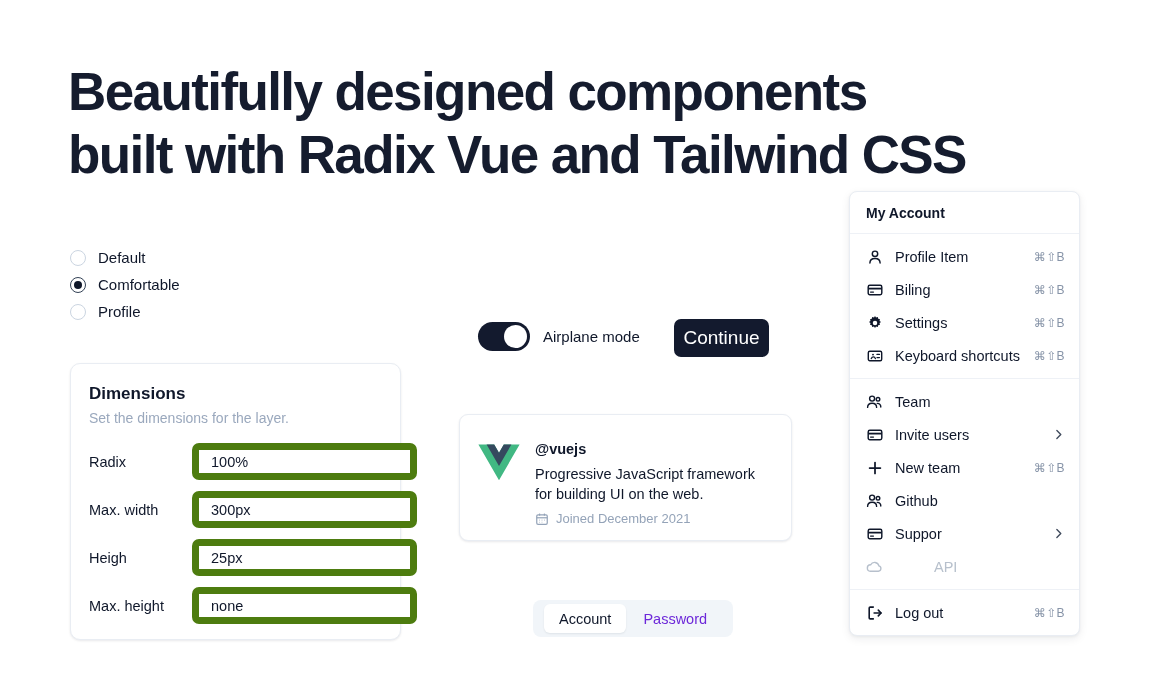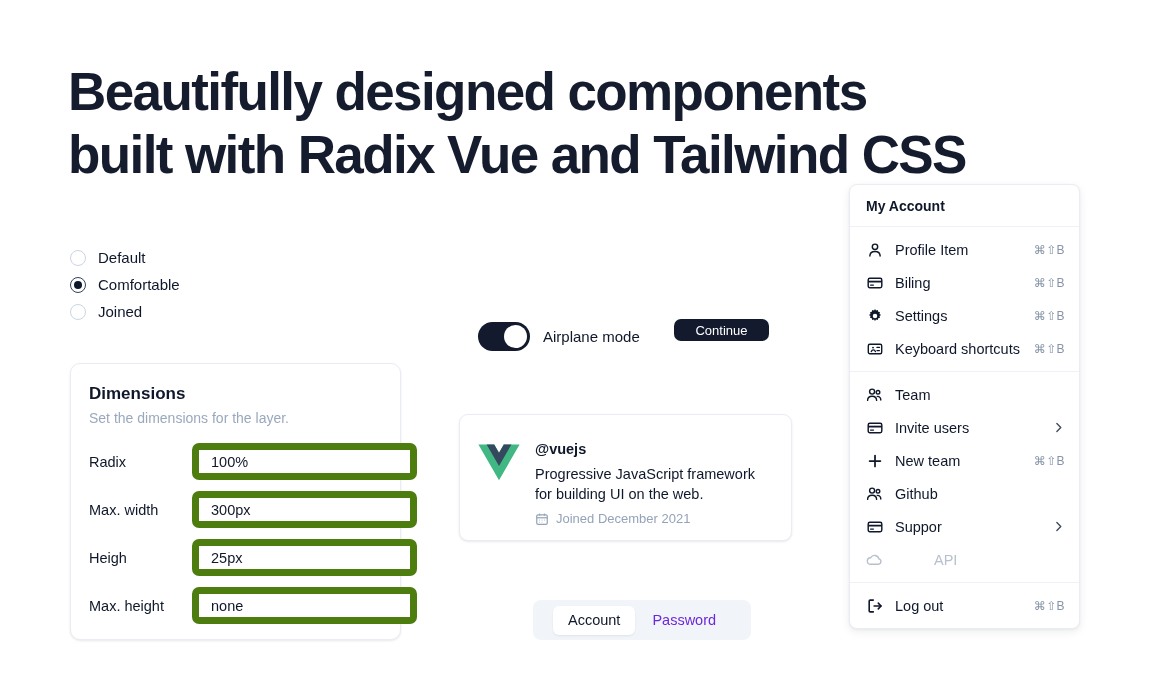--- a/index.html
+++ b/index.html
@@ -107,27 +107,27 @@
     top: 3px; left: 26px;
     width: 23px; height: 23px;
     border-radius: 50%;
     background: #ffffff;
   }
   .switch-label { font-size: 15px; color: #0f172a; }
 
   .continue-btn {
     position: absolute;
     left: 674px; top: 319px;
-    width: 95px; height: 22px;
+    width: 95px; height: 38px;
     background: #131a2e;
     color: #ffffff;
     border: none;
     border-radius: 7px;
     font-family: "Liberation Sans", sans-serif;
-    font-size: 13px;
+    font-size: 19px;
     font-weight: 500;
     cursor: pointer;
   }
 
   
   .hover-card {
     position: absolute;
     left: 459px; top: 414px;
     width: 333px; height: 127px;
     background: #ffffff;
@@ -143,21 +143,21 @@
   .hc-desc { font-size: 14.5px; line-height: 20px; color: #0f172a; margin-bottom: 7px; }
   .hc-joined { display: flex; align-items: center; gap: 7px; font-size: 13px; color: #94a3b8; }
 
   
   .tabs {
     position: absolute;
     left: 533px; top: 600px;
     height: 37px;
     background: #f1f5f9;
     border-radius: 8px;
-    padding: 20px;
+    padding: 11px;
     display: flex; align-items: center; gap: 2px;
   }
   .tab {
     height: 29px;
     padding: 0 15px;
     display: flex; align-items: center;
     font-size: 14.5px;
     border-radius: 6px;
     color: #6d28d9;
     cursor: pointer;
@@ -166,21 +166,21 @@
   .tab.active {
     background: #ffffff;
     color: #0f172a;
     font-weight: 500;
     box-shadow: 0 1px 2px rgba(15,23,42,0.08);
   }
 
   
   .menu {
     position: absolute;
-    left: 849px; top: 184px;
+    left: 849px; top: 191px;
     width: 231px;
     background: #ffffff;
     border: 1px solid #e9edf3;
     border-radius: 8px;
     box-shadow: 0 3px 10px rgba(15,23,42,0.07), 0 1px 3px rgba(15,23,42,0.05);
     padding: 0;
     overflow: hidden;
   }
   .menu-header {
     font-size: 14px; font-weight: 700; color: #0f172a;
@@ -225,21 +225,21 @@
         <span class="radio-label">Default</span>
       </div>
       <div class="radio-row">
         <span class="radio-circle checked">
           <span class="radio-dot"></span>
         </span>
         <span class="radio-label">Comfortable</span>
       </div>
       <div class="radio-row">
         <span class="radio-circle"></span>
-        <span class="radio-label">Joined</span>
+        <span class="radio-label">Profile</span>
       </div>
     </div>
 
   <div class="card-dimensions">
     <div class="card-title">Dimensions</div>
     <div class="card-desc">Set the dimensions for the layer.</div>
     <div id="dim-fields">
         <div class="field-row">
           <label class="field-label">Radix</label>
           <input class="field-input" type="text" value="100%" style="">

